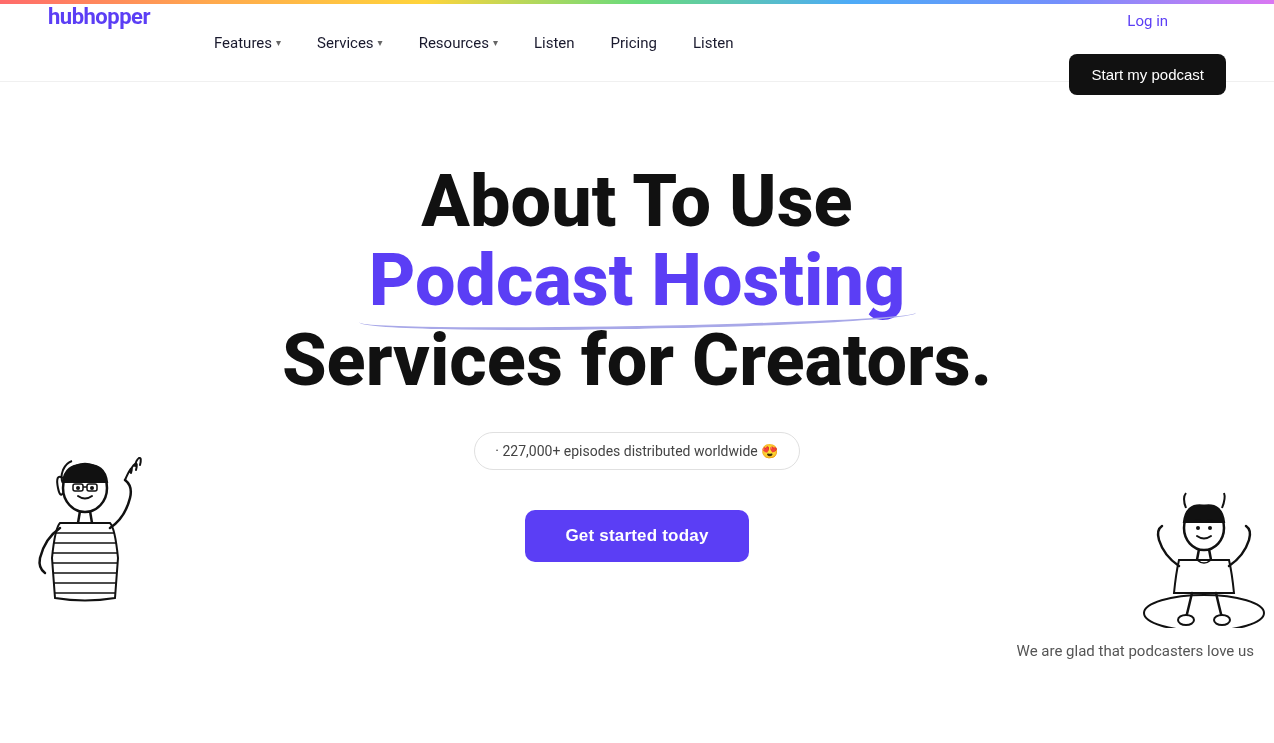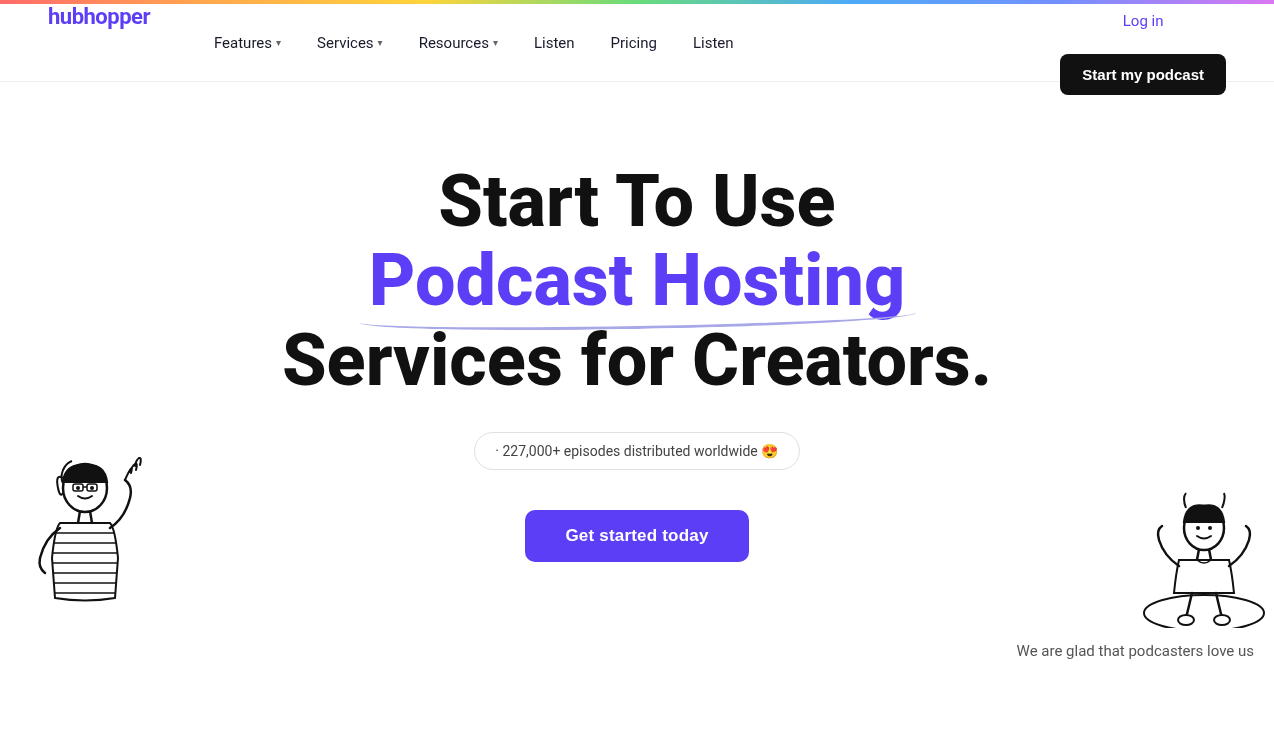--- a/index.html
+++ b/index.html
@@ -80,21 +80,21 @@
       padding: 8px 12px;
     }
 
     .start-btn {
       background: #111;
       color: #fff;
       border: none;
       border-radius: 8px;
       padding: 12px 22px;
       font-size: 15px;
-      font-weight: 700;
+      font-weight: 400;
       cursor: pointer;
       white-space: nowrap;
     }
 
     
     .hero {
       display: flex;
       flex-direction: column;
       align-items: center;
       justify-content: center;
@@ -252,21 +252,21 @@
 
       <path d="M110 100 Q125 90 130 70 Q133 58 125 52" stroke="#111" stroke-width="2.5" fill="none" stroke-linecap="round"></path>
 
       <path d="M125 52 Q128 45 130 42 Q133 38 131 45" stroke="#111" stroke-width="2" fill="none" stroke-linecap="round"></path>
       <path d="M130 44 Q132 38 135 36 Q138 34 136 42" stroke="#111" stroke-width="2" fill="none" stroke-linecap="round"></path>
       <path d="M135 38 Q136 32 139 30 Q142 29 140 37" stroke="#111" stroke-width="2" fill="none" stroke-linecap="round"></path>
     </svg>
   </div>
 
   <h1 class="hero-title">
-    <span>Start To Use </span><span class="accent">Podcast Hosting</span>
+    <span>About To Use </span><span class="accent">Podcast Hosting</span>
     <br>
     <span>Services for Creators.</span>
   </h1>
 
   <div class="hero-subtitle">
     <span>· 227,000+ episodes distributed worldwide 😍</span>
   </div>
 
   <button class="cta-btn">Get started today</button>
 

